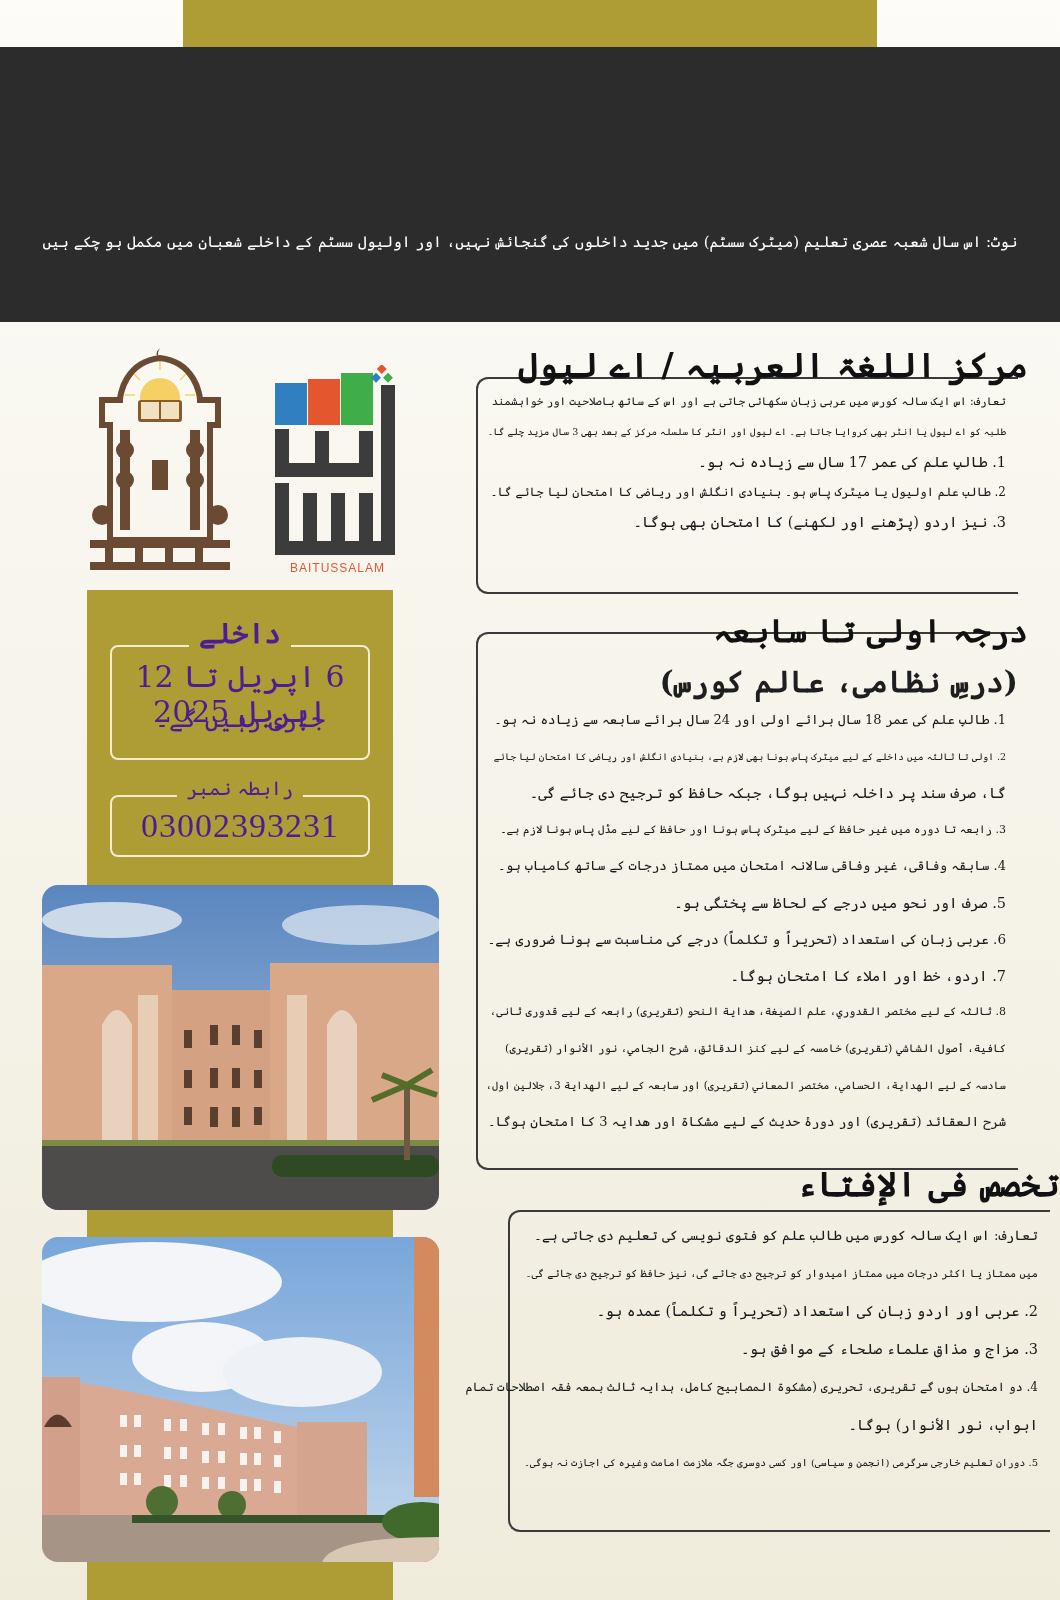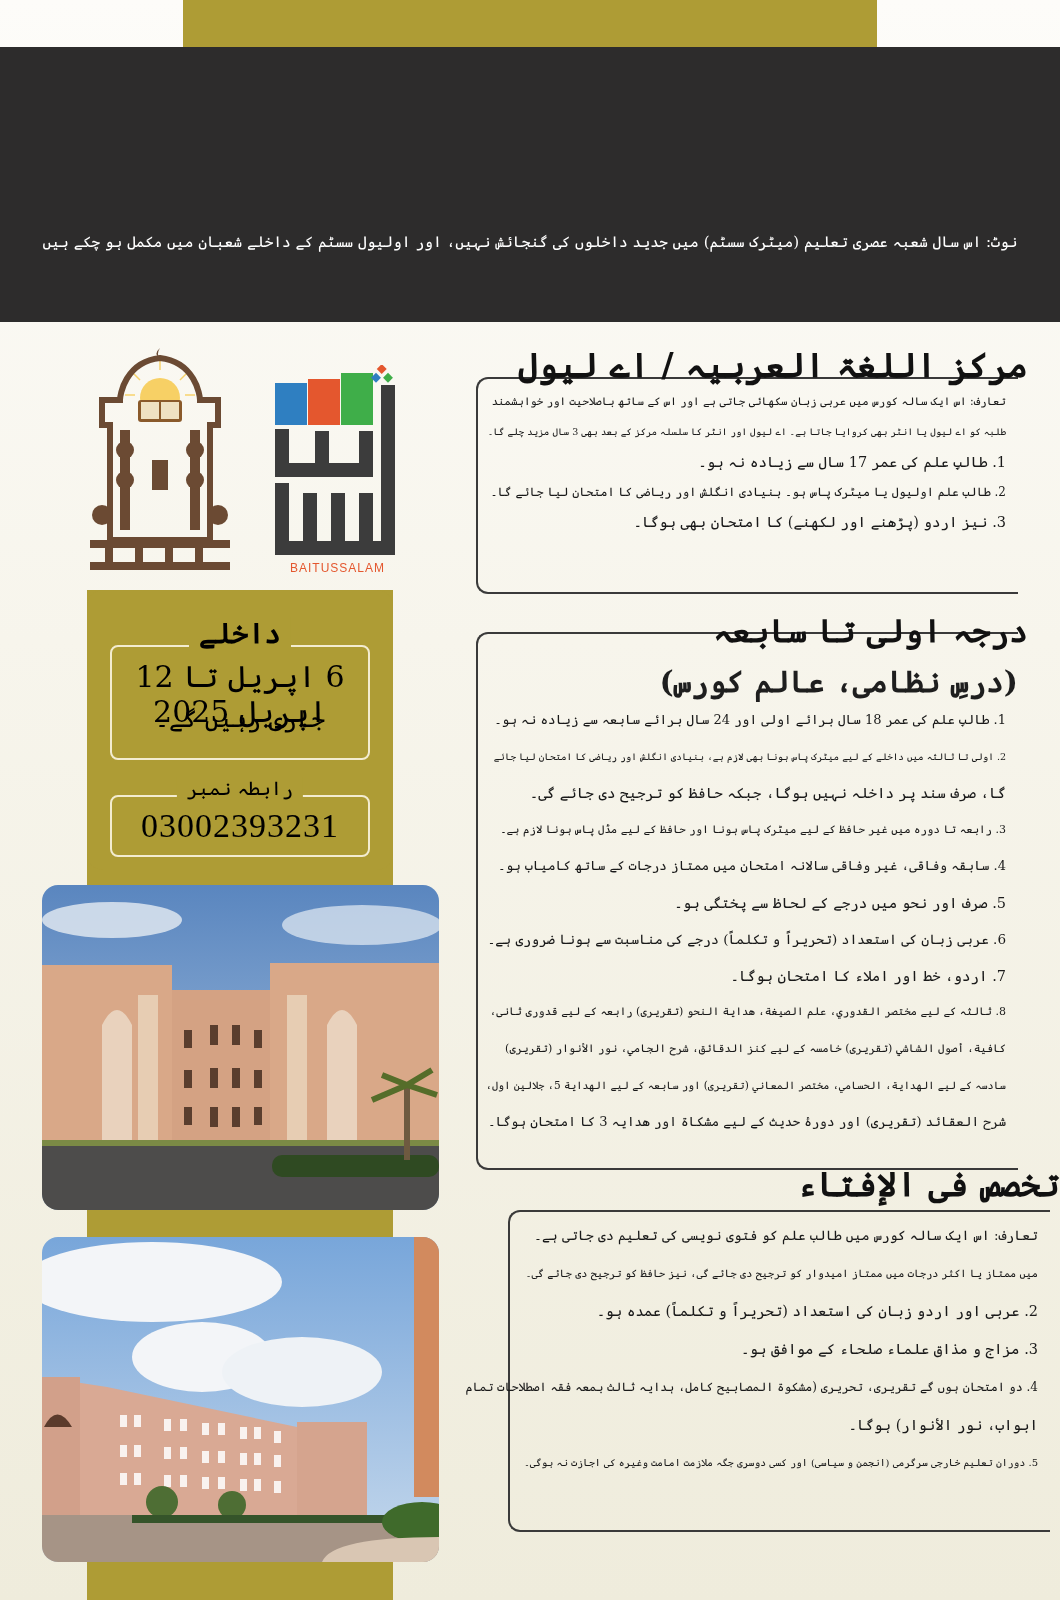--- a/index.html
+++ b/index.html
@@ -45,21 +45,21 @@
   .logo-b { position: absolute; left: 215px; top: 30px; width: 125px; height: 210px; }
   .logo-b-text {
     position: absolute; left: 0; right: 0; bottom: 0;
     text-align: center; font-size: 12px; letter-spacing: 1px;
     color: #e4572e; font-family: "Liberation Sans", sans-serif;
   }
 
   .admission-box {
     position: absolute; left: 87px; top: 590px; width: 306px; height: 280px;
     background: #ae9c35; border-radius: 16px;
-    color: #000000; text-align: center; direction: rtl;
+    color: #4c1d95; text-align: center; direction: rtl;
   }
   .frame {
     position: absolute; border: 2px solid #f3ecd0; border-radius: 8px;
   }
   .frame-dates { left: 23px; top: 55px; width: 260px; height: 115px; }
   .frame-phone { left: 23px; top: 205px; width: 260px; height: 62px; }
   .frame-label {
     position: absolute; left: 50%; transform: translateX(-50%);
     background: #ae9c35; padding: 0 10px; white-space: nowrap;
     font-family: "DejaVu Serif", serif;
@@ -322,21 +322,21 @@
     <p class="line" style="font-size: 13px;">1. طالبِ علم کی عمر 18 سال برائے اولی اور 24 سال برائے سابعہ سے زیادہ نہ ہو۔</p>
     <p class="line" style="font-size: 9.5px;">2. اولی تا ثالثہ میں داخلے کے لیے میٹرک پاس ہونا بھی لازم ہے، بنیادی انگلش اور ریاضی کا امتحان لیا جائے</p>
     <p class="line">گا، صرف سند پر داخلہ نہیں ہوگا، جبکہ حافظ کو ترجیح دی جائے گی۔</p>
     <p class="line" style="font-size: 11px;">3. رابعہ تا دورہ میں غیر حافظ کے لیے میٹرک پاس ہونا اور حافظ کے لیے مڈل پاس ہونا لازم ہے۔</p>
     <p class="line" style="font-size: 13px;">4. سابقہ وفاقی، غیر وفاقی سالانہ امتحان میں ممتاز درجات کے ساتھ کامیاب ہو۔</p>
     <p class="line">5. صرف اور نحو میں درجے کے لحاظ سے پختگی ہو۔</p>
     <p class="line" style="font-size: 13.5px;">6. عربی زبان کی استعداد (تحریراً و تکلماً) درجے کی مناسبت سے ہونا ضروری ہے۔</p>
     <p class="line">7. اردو، خط اور املاء کا امتحان ہوگا۔</p>
     <p class="line" style="font-size: 11px;">8. ثالثہ کے لیے مختصر القدوري، علم الصيغة، هداية النحو (تقریری) رابعہ کے لیے قدوری ثانی،</p>
     <p class="line" style="font-size: 11px;">كافية، أصول الشاشي (تقریری) خامسہ کے لیے کنز الدقائق، شرح الجامي، نور الأنوار (تقریری)</p>
-    <p class="line" style="font-size: 10.5px;">سادسہ کے لیے الهداية، الحسامي، مختصر المعاني (تقریری) اور سابعہ کے لیے الهداية 5، جلالین اول،</p>
+    <p class="line" style="font-size: 10.5px;">سادسہ کے لیے الهداية، الحسامي، مختصر المعاني (تقریری) اور سابعہ کے لیے الهداية 3، جلالین اول،</p>
     <p class="line" style="font-size: 13px;">شرح العقائد (تقریری) اور دورۂ حدیث کے لیے مشکاۃ اور ھدایہ 3 کا امتحان ہوگا۔</p>
   </div>
 </section>
 
 <section class="section s3">
   <div class="sec-box"></div>
   <h2 class="sec-head">تخصص فی الإفتاء</h2>
   <div class="sec-lines">
     <p class="line" style="font-size: 13.5px;">تعارف: اس ایک سالہ کورس میں طالب علم کو فتوی نویسی کی تعلیم دی جاتی ہے۔</p>
     <p class="line" style="font-size: 10.5px;">میں ممتاز یا اکثر درجات میں ممتاز امیدوار کو ترجیح دی جائے گی، نیز حافظ کو ترجیح دی جائے گی۔</p>

